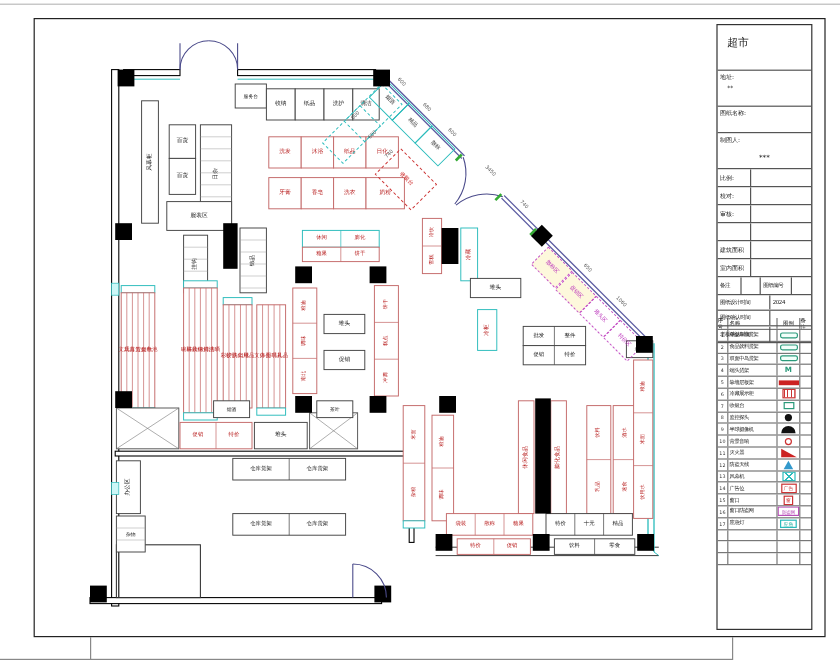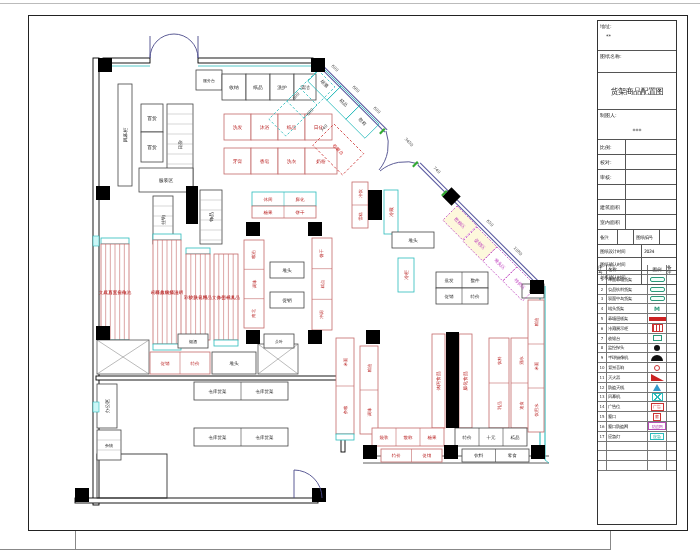--- a/index.html
+++ b/index.html
@@ -373,29 +373,29 @@
       <text x="409" y="142" font-size="4.2" fill="#555" text-anchor="middle" dominant-baseline="central" font-family="&quot;DejaVu Sans&quot;,sans-serif" transform="rotate(45,409,142)">3450</text>
       <text x="437" y="170" font-size="4.2" fill="#555" text-anchor="middle" dominant-baseline="central" font-family="&quot;DejaVu Sans&quot;,sans-serif" transform="rotate(45,437,170)">740</text>
       <text x="490" y="223" font-size="4.2" fill="#555" text-anchor="middle" dominant-baseline="central" font-family="&quot;DejaVu Sans&quot;,sans-serif" transform="rotate(45,490,223)">650</text>
       <text x="518" y="251" font-size="4.2" fill="#555" text-anchor="middle" dominant-baseline="central" font-family="&quot;DejaVu Sans&quot;,sans-serif" transform="rotate(45,518,251)">1060</text>
       <text x="296" y="96" font-size="4.2" fill="#555" text-anchor="middle" dominant-baseline="central" font-family="&quot;DejaVu Sans&quot;,sans-serif" transform="rotate(-45,296,96)">600</text>
       <text x="310" y="112" font-size="4.2" fill="#555" text-anchor="middle" dominant-baseline="central" font-family="&quot;DejaVu Sans&quot;,sans-serif" transform="rotate(-45,310,112)">600</text>
       <text x="324" y="128" font-size="4.2" fill="#555" text-anchor="middle" dominant-baseline="central" font-family="&quot;DejaVu Sans&quot;,sans-serif" transform="rotate(-45,324,128)">740</text>
     </svg>
 
   <div id="tblock">
+    <div class="tb-row" style="height:38px;">
+      <div style="padding:8px 0 0 8px;font-size:9px;">超市</div>
+    </div>
     <div class="tb-row" style="height:30px;">
       <span class="tb-lab">地址:</span>
       <div style="padding:12px 0 0 8px;font-size:5px;">**</div>
     </div>
     <div class="tb-row" style="height:22px;">
       <span class="tb-lab">图纸名称:</span>
-    </div>
-    <div class="tb-row" style="height:37px;">
-      <div class="tb-center" style="font-size:8px;letter-spacing:-0.5px;">货架商品配置图</div>
     </div>
     <div class="tb-row" style="height:30px;">
       <span class="tb-lab">制图人:</span>
       <div class="tb-center" style="font-size:6px;padding-top:6px;">***</div>
     </div>
     <div id="info-rows">
         <div class="tb-row kv" style="height: 15px;">
           <div class="k">比例:</div>
           <div class="v"></div>
         </div>

